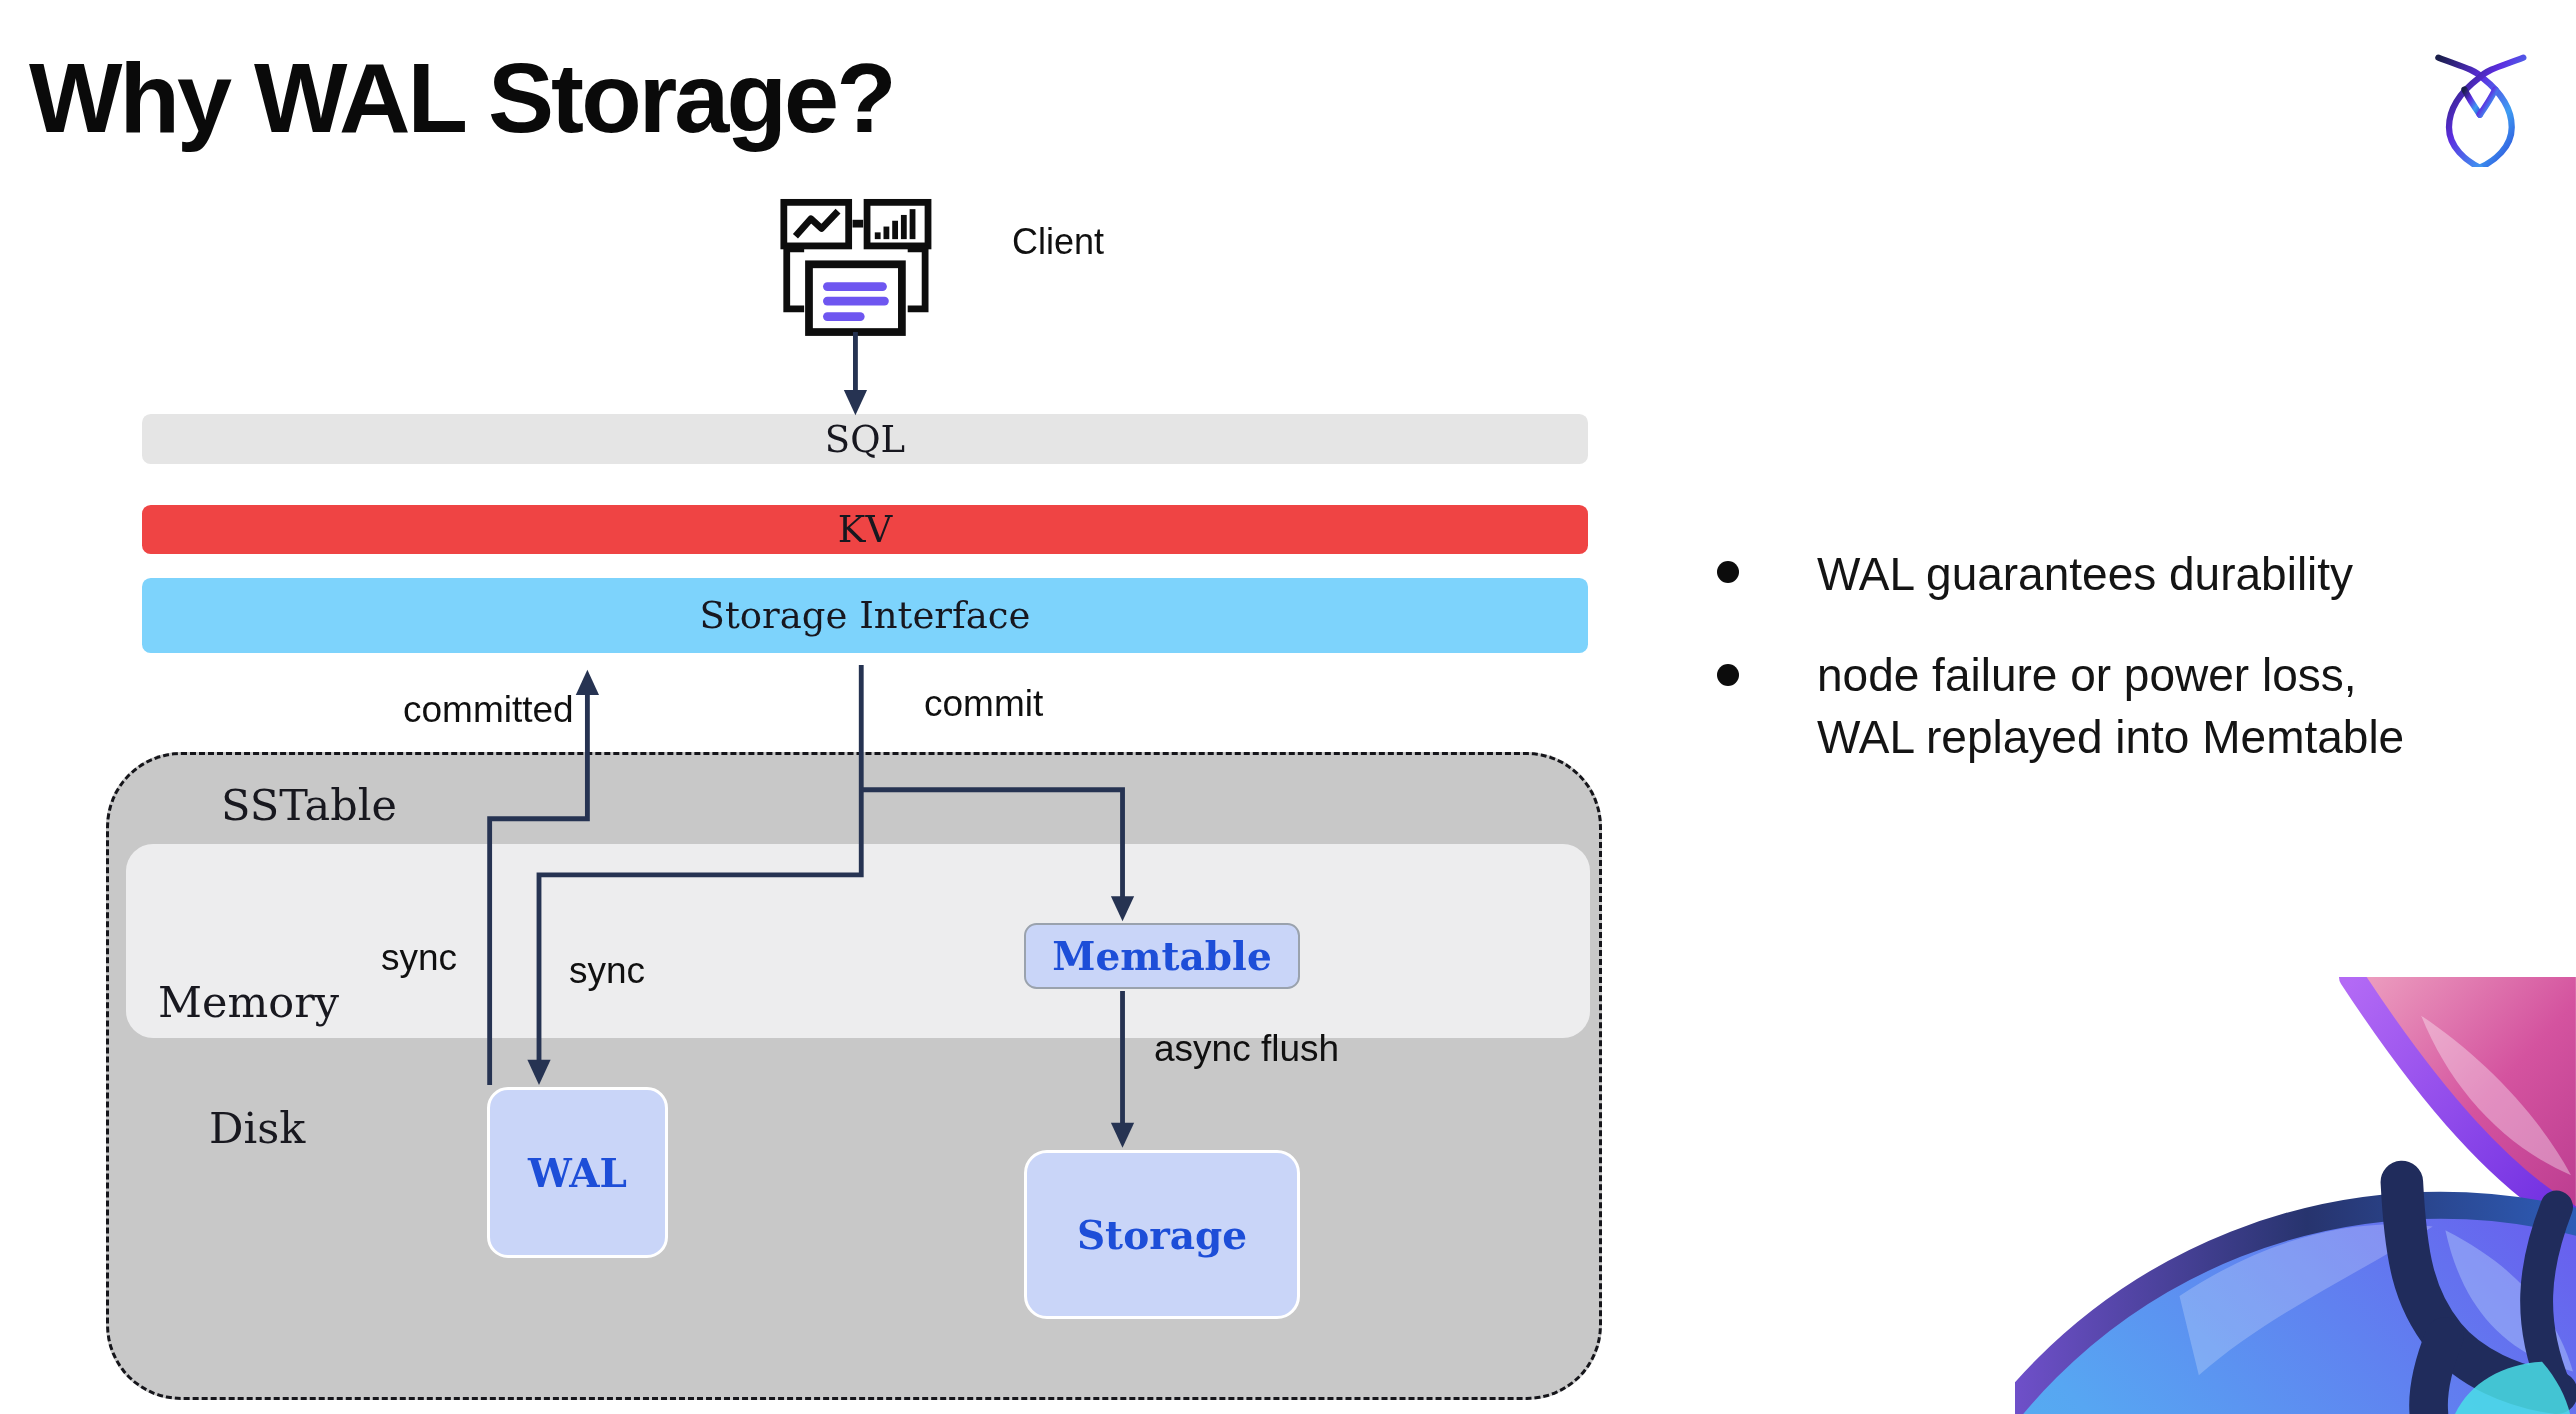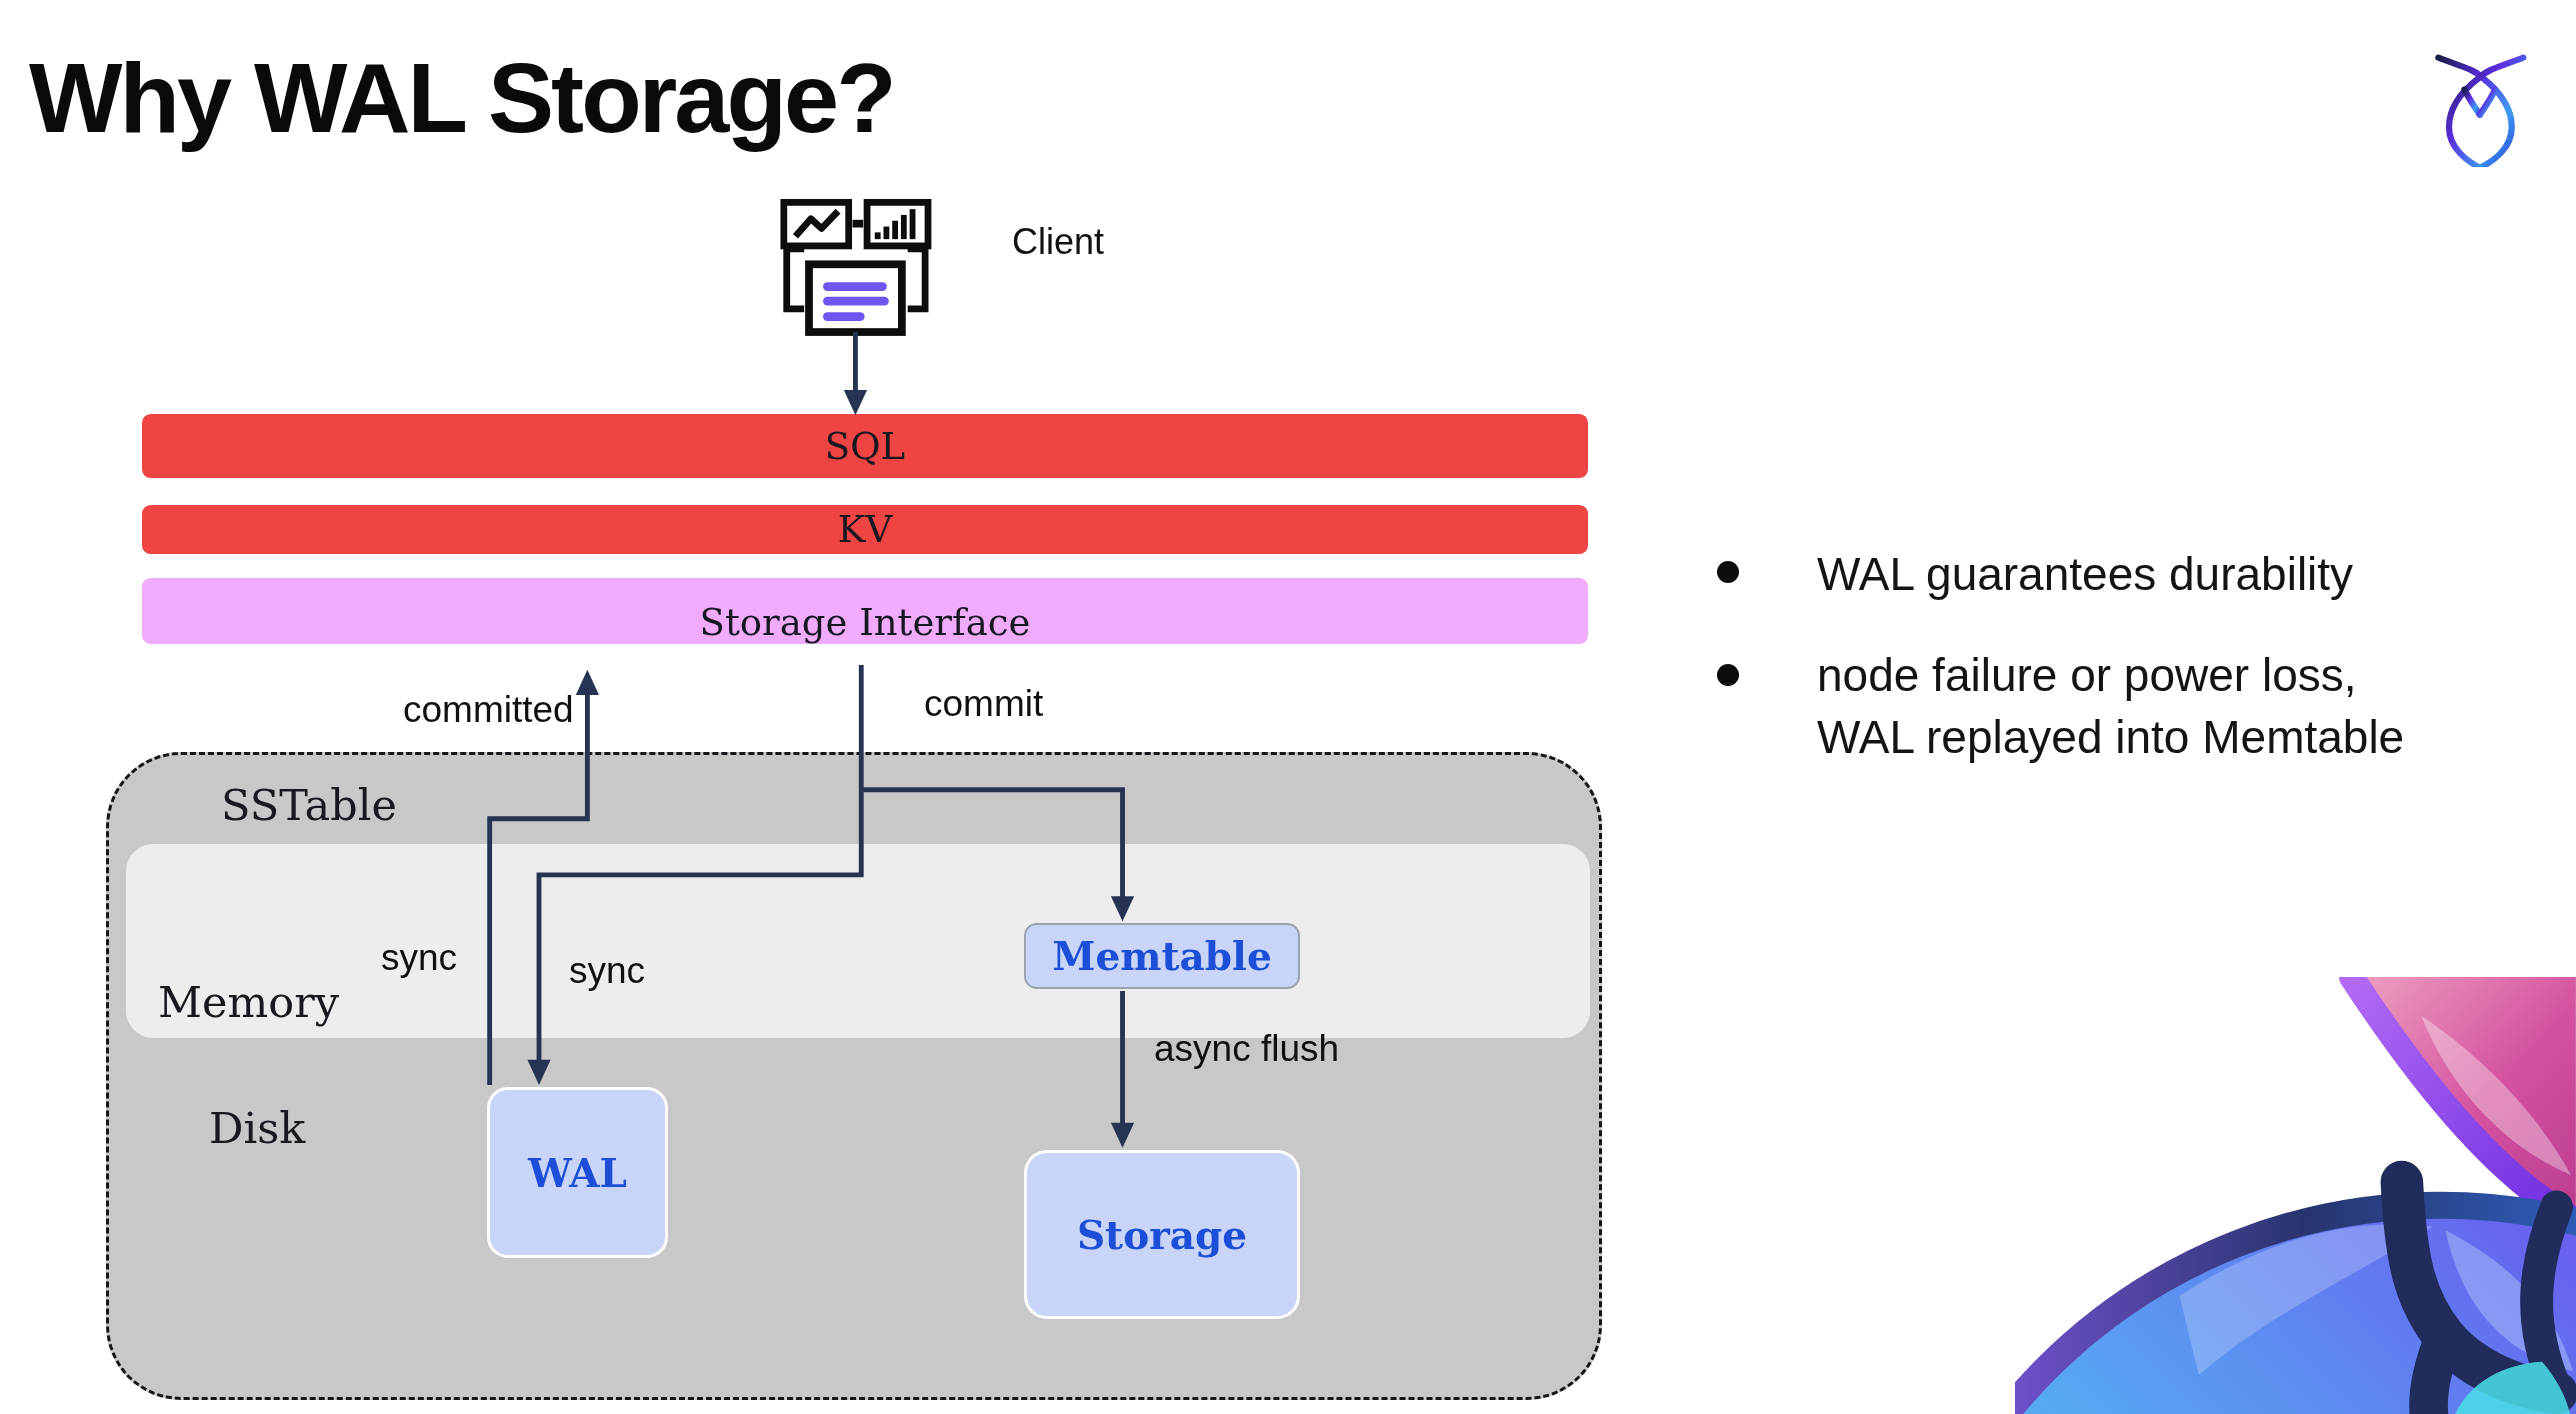--- a/index.html
+++ b/index.html
@@ -13,23 +13,23 @@
     left:29px;top:41px;font-size:99px;font-weight:700;letter-spacing:-2.9px;
     color:#0a0a0a;font-family:"Liberation Sans",sans-serif;
   }
   
   .bar{
     left:142px;width:1446px;border-radius:8.7px;
     display:flex;align-items:center;justify-content:center;
     font-family:"DejaVu Serif","Liberation Serif",serif;
     font-size:37px;color:#17171f;
   }
-  .bar-sql{top:414px;height:64px;background:#ef4444;}
+  .bar-sql{top:414px;height:50px;background:#e5e5e5;}
   .bar-kv{top:505px;height:49px;background:#ef4444;}
-  .bar-storage{top:578px;height:66px;background:#f0abfc;align-items:flex-end;}
+  .bar-storage{top:578px;height:75px;background:#7dd3fc;}
   
   .pebble{
     left:106px;top:752px;width:1496px;height:648px;
     background:#c8c8c8;border:3.9px dashed #15151a;border-radius:75px;
     box-sizing:border-box;
   }
   .memory{
     left:126px;top:844px;width:1464px;height:194px;
     background:#ededee;border-radius:27px;
   }

